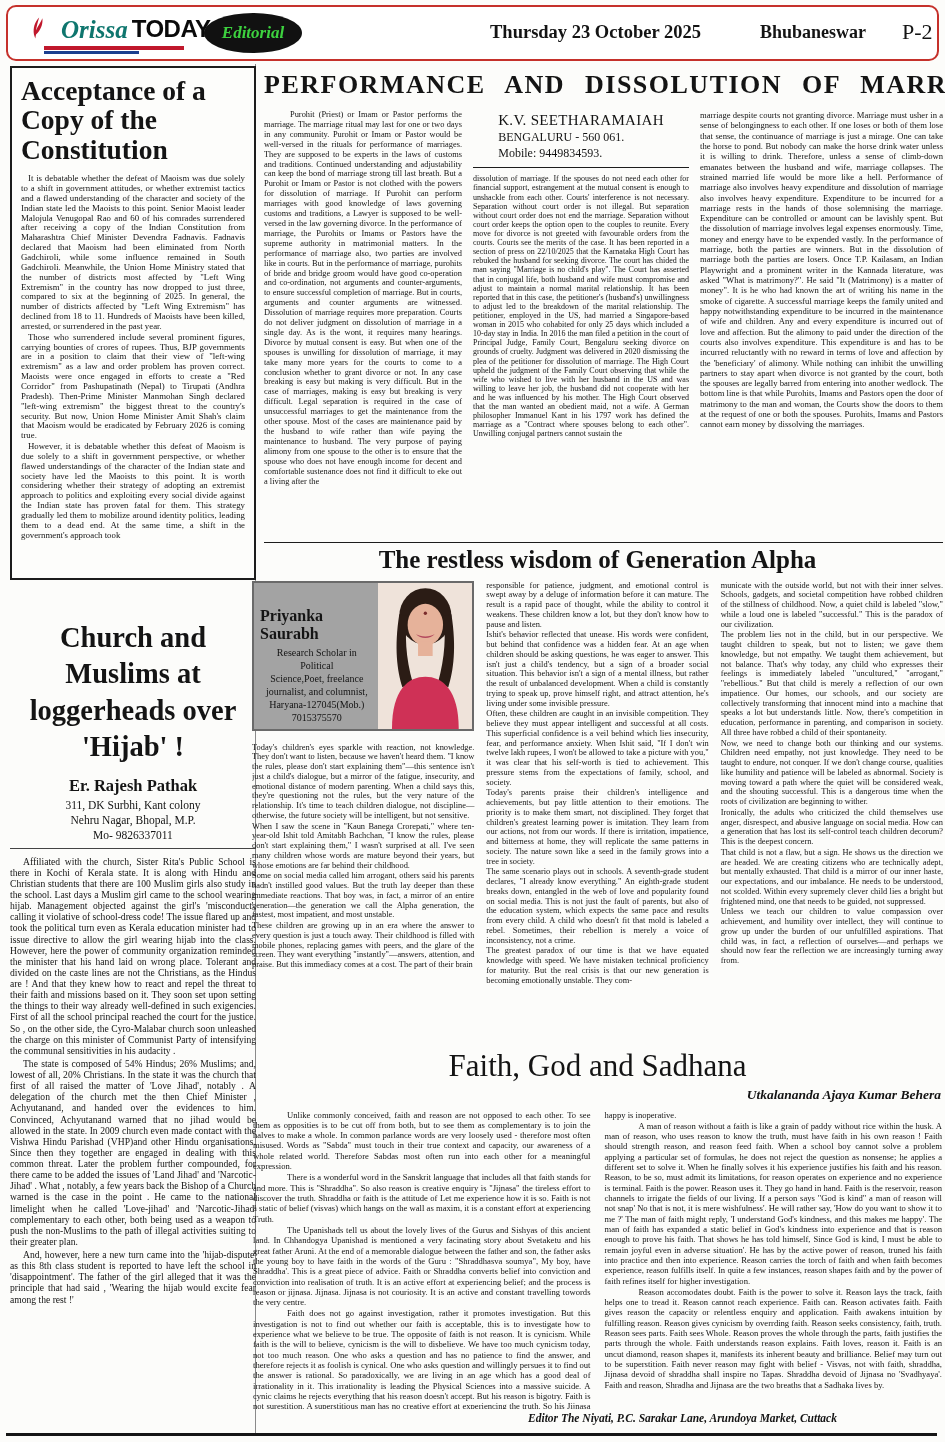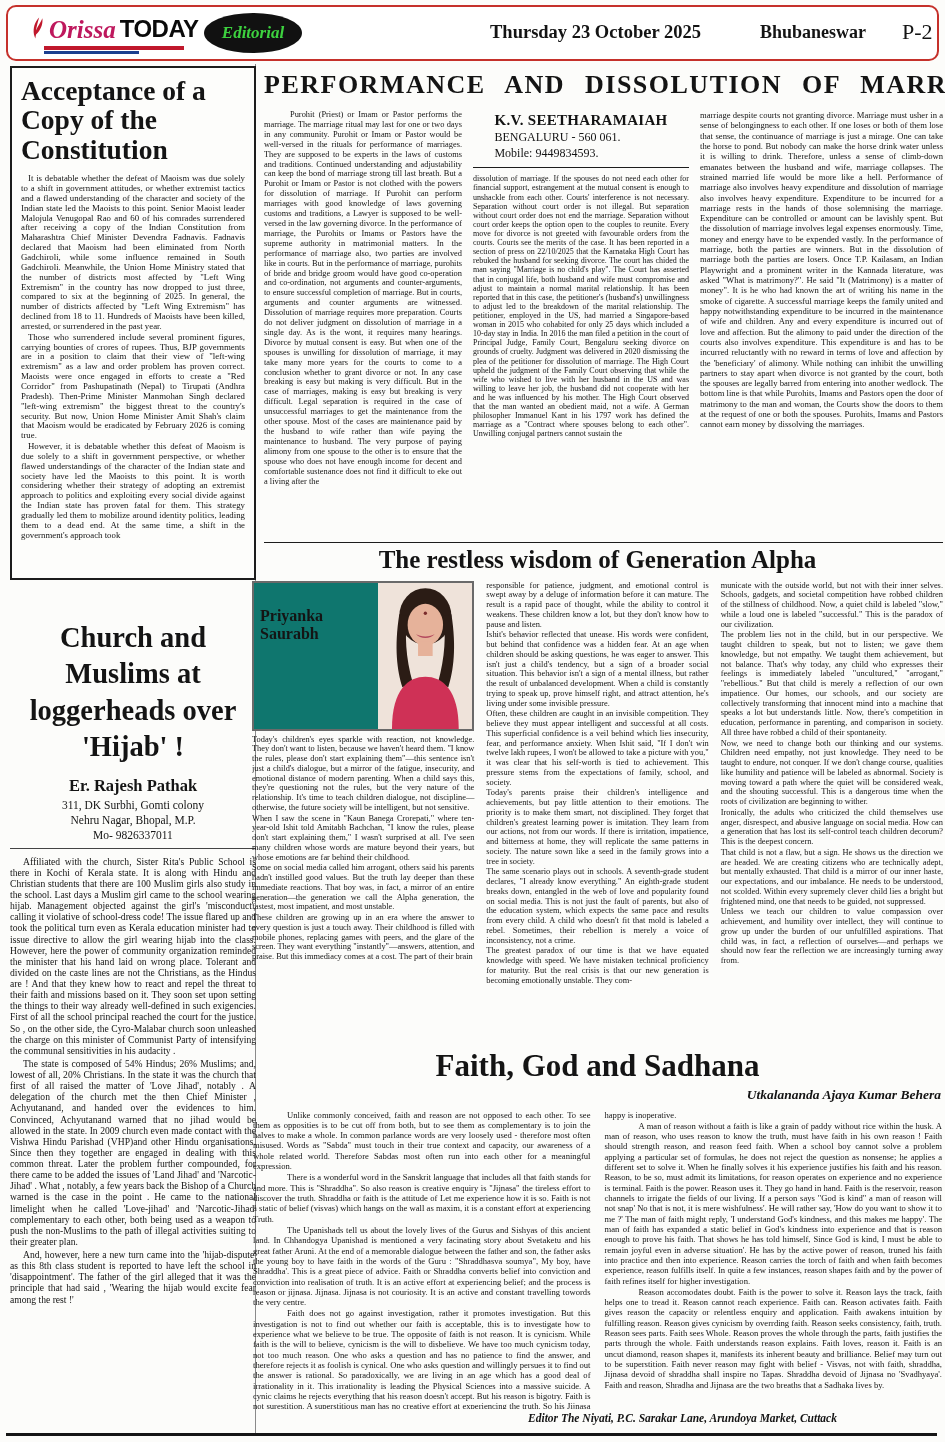--- a/index.html
+++ b/index.html
@@ -44,61 +44,61 @@
   .marriage h1{margin:2px 0 10px;text-align:center;font-size:26px;font-weight:bold;letter-spacing:1.5px;word-spacing:12px;white-space:nowrap;}
   .m-cols{display:flex;gap:11px;height:428px;overflow:hidden;border-bottom:1.5px solid #1c1c1c;padding-bottom:4px;}
   .m-col1{width:198px;flex:none;}
   .m-mid{width:216px;flex:none;}
   .m-col4{flex:1;}
   .flow{font-size:8.4px;line-height:1.18;text-align:justify;}
   .m-col1 .flow{text-indent:26px;}
   .m-mid .flow{font-size:8px;line-height:1.14;}
   .m-col4 .flow{font-size:8.6px;line-height:1.2;}
   .m-byline{width:fit-content;margin:2px auto 0;text-align:left;}
-  .m-byline .name{font-weight:bold;font-size:15px;letter-spacing:0.3px;}
+  .m-byline .name{font-weight:normal;font-size:15px;letter-spacing:0.3px;}
   .m-byline .line{font-size:12px;line-height:1.35;}
   .m-byline-wrap{border-bottom:1.5px solid #1c1c1c;padding-bottom:6px;margin-bottom:6px;}
 
   
   .genalpha{position:absolute;left:252px;top:546px;width:691px;}
   .genalpha h1{margin:0 0 7px;text-align:center;font-size:25px;font-weight:bold;line-height:1.1;}
   .g-cols{display:flex;gap:12px;height:465px;overflow:hidden;}
   .g-col{flex:1;min-width:0;}
   .g-col p{margin:0 0 1px;font-size:8.4px;line-height:1.16;text-align:justify;}
-  .author-box{box-sizing:border-box;border:2px solid #6a6a6a;height:150px;margin-bottom:4px;display:flex;background:#0f766e;overflow:hidden;}
+  .author-box{box-sizing:border-box;border:2px solid #6a6a6a;height:150px;margin-bottom:12px;display:flex;background:#a3a3a3;overflow:hidden;}
   .author-info{flex:1.2;padding:24px 4px 0 6px;}
   .author-name{font-weight:bold;font-size:16px;margin-bottom:3px;}
   .author-bio p{margin:0;font-size:10px;line-height:1.3;text-align:center;text-indent:0;}
   .author-photo{flex:1;position:relative;}
   .author-photo svg{display:block;width:100%;height:100%;}
 
   
   .faith{position:absolute;left:252px;top:1050px;width:691px;}
-  .faith h1{margin:0;text-align:center;font-size:31px;font-weight:bold;line-height:1.05;}
+  .faith h1{margin:0;text-align:center;font-size:31px;font-weight:normal;line-height:1.05;}
   .faith .byl{text-align:right;font-weight:bold;font-style:italic;font-size:13.5px;margin:4px 2px 6px 0;}
   .f-cols{display:flex;gap:12px;height:300px;overflow:hidden;}
   .f-col{flex:1;min-width:0;}
   .f-col p{margin:1px;font-size:8.6px;line-height:1.2;text-align:justify;text-indent:34px;}
   .f-col p.noindent{text-indent:0;}
   .signature{text-align:center;font-weight:bold;font-style:italic;font-size:11.5px;margin-top:3px;padding-left:170px;}
 </style>
 </head>
 <body>
 
 <div class="page">
 
   <header class="masthead" style="border-color: rgb(197, 49, 43);">
     <div class="logo">
       <div class="logo-row">
         <span class="quill">
           <svg width="13" height="24" viewBox="0 0 20 34">
               <path d="M11 1 C4 8 1.5 17 3 27 L5 33 L6.2 27 C13 21 17 12 16 2 C13.5 8 9 14 6 21 C7.5 13 9.5 6 11 1 Z" fill="#c0182c"></path>
             </svg>
         </span>
-        <span class="brand-script" style="color: #be185d;">Orissa</span>
+        <span class="brand-script" style="color: #0f766e; margin-left: 12px;">Orissa</span>
         <span class="brand-bold">TODAY</span>
       </div>
       <div class="logo-bars">
         <div class="bar-red" style="background: rgb(192, 24, 44);"></div>
         <div class="bar-blue" style="background: rgb(27, 63, 143);"></div>
       </div>
     </div>
     <div class="badge" style="background: rgb(17, 17, 17);">
       <span style="color: rgb(61, 210, 63);">Editorial</span>
     </div>
@@ -115,21 +115,21 @@
       <div class="body">
           <p>It is debatable whether the defeat of Maoism was due solely to a shift in government attitudes, or whether extremist tactics and a flawed understanding of the character and society of the Indian state led the Maoists to this point. Senior Maoist leader Malojula Venugopal Rao and 60 of his comrades surrendered after receiving a copy of the Indian Constitution from Maharashtra Chief Minister Devendra Fadnavis. Fadnavis declared that Maoism had been eliminated from North Gadchiroli, while some influence remained in South Gadchiroli. Meanwhile, the Union Home Ministry stated that the number of districts most affected by "Left Wing Extremism" in the country has now dropped to just three, compared to six at the beginning of 2025. In general, the number of districts affected by "Left Wing Extremism" has declined from 18 to 11. Hundreds of Maoists have been killed, arrested, or surrendered in the past year.</p>
           <p>Those who surrendered include several prominent figures, carrying bounties of crores of rupees. Thus, BJP governments are in a position to claim that their view of "left-wing extremism" as a law and order problem has proven correct. Maoists were once engaged in efforts to create a "Red Corridor" from Pashupatinath (Nepal) to Tirupati (Andhra Pradesh). Then-Prime Minister Manmohan Singh declared "left-wing extremism" the biggest threat to the country's security. But now, Union Home Minister Amit Shah's claim that Maoism would be eradicated by February 2026 is coming true.</p>
           <p>However, it is debatable whether this defeat of Maoism is due solely to a shift in government perspective, or whether flawed understandings of the character of the Indian state and society have led the Maoists to this point. It is worth considering whether their strategy of adopting an extremist approach to politics and exploiting every social divide against the Indian state has proven fatal for them. This strategy gradually led them to mobilize around identity politics, leading them to a dead end. At the same time, a shift in the government's approach took</p>
         </div>
     </article>
 
     <article class="church">
       <h2>Church and Muslims at loggerheads over 'Hijab' !</h2>
       <div class="byl-name">Er. Rajesh Pathak</div>
-      <div class="byl-line">311, DK  Surbhi, Gomti colony</div>
+      <div class="byl-line">311, DK  Surbhi, Kant colony</div>
       <div class="byl-line">Nehru Nagar, Bhopal, M.P.</div>
       <div class="byl-line">Mo- 9826337011</div>
       <div class="rule"></div>
       <div class="church-body">
           <p>Affiliated with the church,  Sister Rita's Public School is there in Kochi of Kerala state.  It is along with Hindu and Christian students that there are 100 Muslim girls also study in the school. Last days a Muslim girl came to the school wearing hijab. Management objected against the girl's 'misconduct', calling it violative of school-dress code! The issue flared up and took the political turn even as Kerala education minister had to issue directive to allow the girl wearing hijab into the class. However,  here the power of community organization reminded the minister that his hand laid on wrong place. Tolerant and divided on the caste lines are not the Christians, as the Hindus are !  And that they knew how to react and repel the threat to their faith and  missions based on it. They soon set upon setting the things to their way  already well-defined in such exigencies. First of all the school principal reached the court for the justice. So , on the other side, the Cyro-Malabar church soon unleashed the charge on this minister of Communist Party of intensifying the communal sensitivities  in his audacity .</p>
           <p>The state is composed of 54% Hindus; 26% Muslims; and, lowest of all, 20% Christians. In the state it was the church that first of all raised the matter of 'Love Jihad', notably . A delegation of the church  met the then Chief Minister , Achyutanand, and handed over the evidences to him. Convinced, Achyutanand warned that no jihad  would  be allowed in the state. In 2009 church even made contact with the Vishwa Hindu Parishad (VHP)and other Hindu organisations. Since then they together are engaged in dealing with this common threat. Later the problem  further compounded,  for  there  came to be added   the issues of 'Land Jihad'  and  'Narcotic-Jihad' .  What , notably, a  few years back the Bishop of a  Church warned is the case in the point . He came to  the national  limelight when he called 'Love-jihad' and 'Narcotic-Jihad'  complementary to each other, both being used as a weapon to push the  non-Muslims to the  path of illegal activities suiting to their greater plan.</p>
           <p>And, however,  here a new turn came into the 'hijab-dispute' as this 8th class student is reported to have left the school in 'disappointment'. The father of the girl alleged that  it was the principle that had said , 'Wearing the hijab would excite fear among the rest !'</p>
         </div>
     </article>
   </section>
@@ -156,20 +156,27 @@
     </div>
   </article>
 
   <article class="genalpha">
     <h1>The restless wisdom of Generation Alpha</h1>
     <div class="g-cols">
       <div class="g-col">
         <div class="author-box">
           <div class="author-info">
             <div class="author-name">Priyanka Saurabh</div>
+            <div class="author-bio">
+                <p>Research Scholar in Political</p>
+                <p>Science,Poet, freelance</p>
+                <p>journalist, and columnist,</p>
+                <p>Haryana-127045(Mob.)</p>
+                <p>7015375570</p>
+              </div>
           </div>
           <div class="author-photo">
             <svg viewBox="0 0 100 140" preserveAspectRatio="xMidYMax slice">
               <rect width="100" height="140" fill="#efe3da"></rect>
               <ellipse cx="50" cy="32" rx="25" ry="27" fill="#2b1c15"></ellipse>
               <path d="M25 30 C20 62 23 84 28 100 L38 96 C31 72 30 48 33 32 Z" fill="#2b1c15"></path>
               <path d="M75 30 C80 62 77 84 72 100 L62 96 C69 72 70 48 67 32 Z" fill="#2b1c15"></path>
               <ellipse cx="50" cy="40" rx="17" ry="20" fill="#e6b29a"></ellipse>
               <rect x="43" y="56" width="14" height="14" fill="#e6b29a"></rect>
               <path d="M18 140 C18 102 34 90 50 90 C66 90 82 102 82 140 Z" fill="#cf3156"></path>

